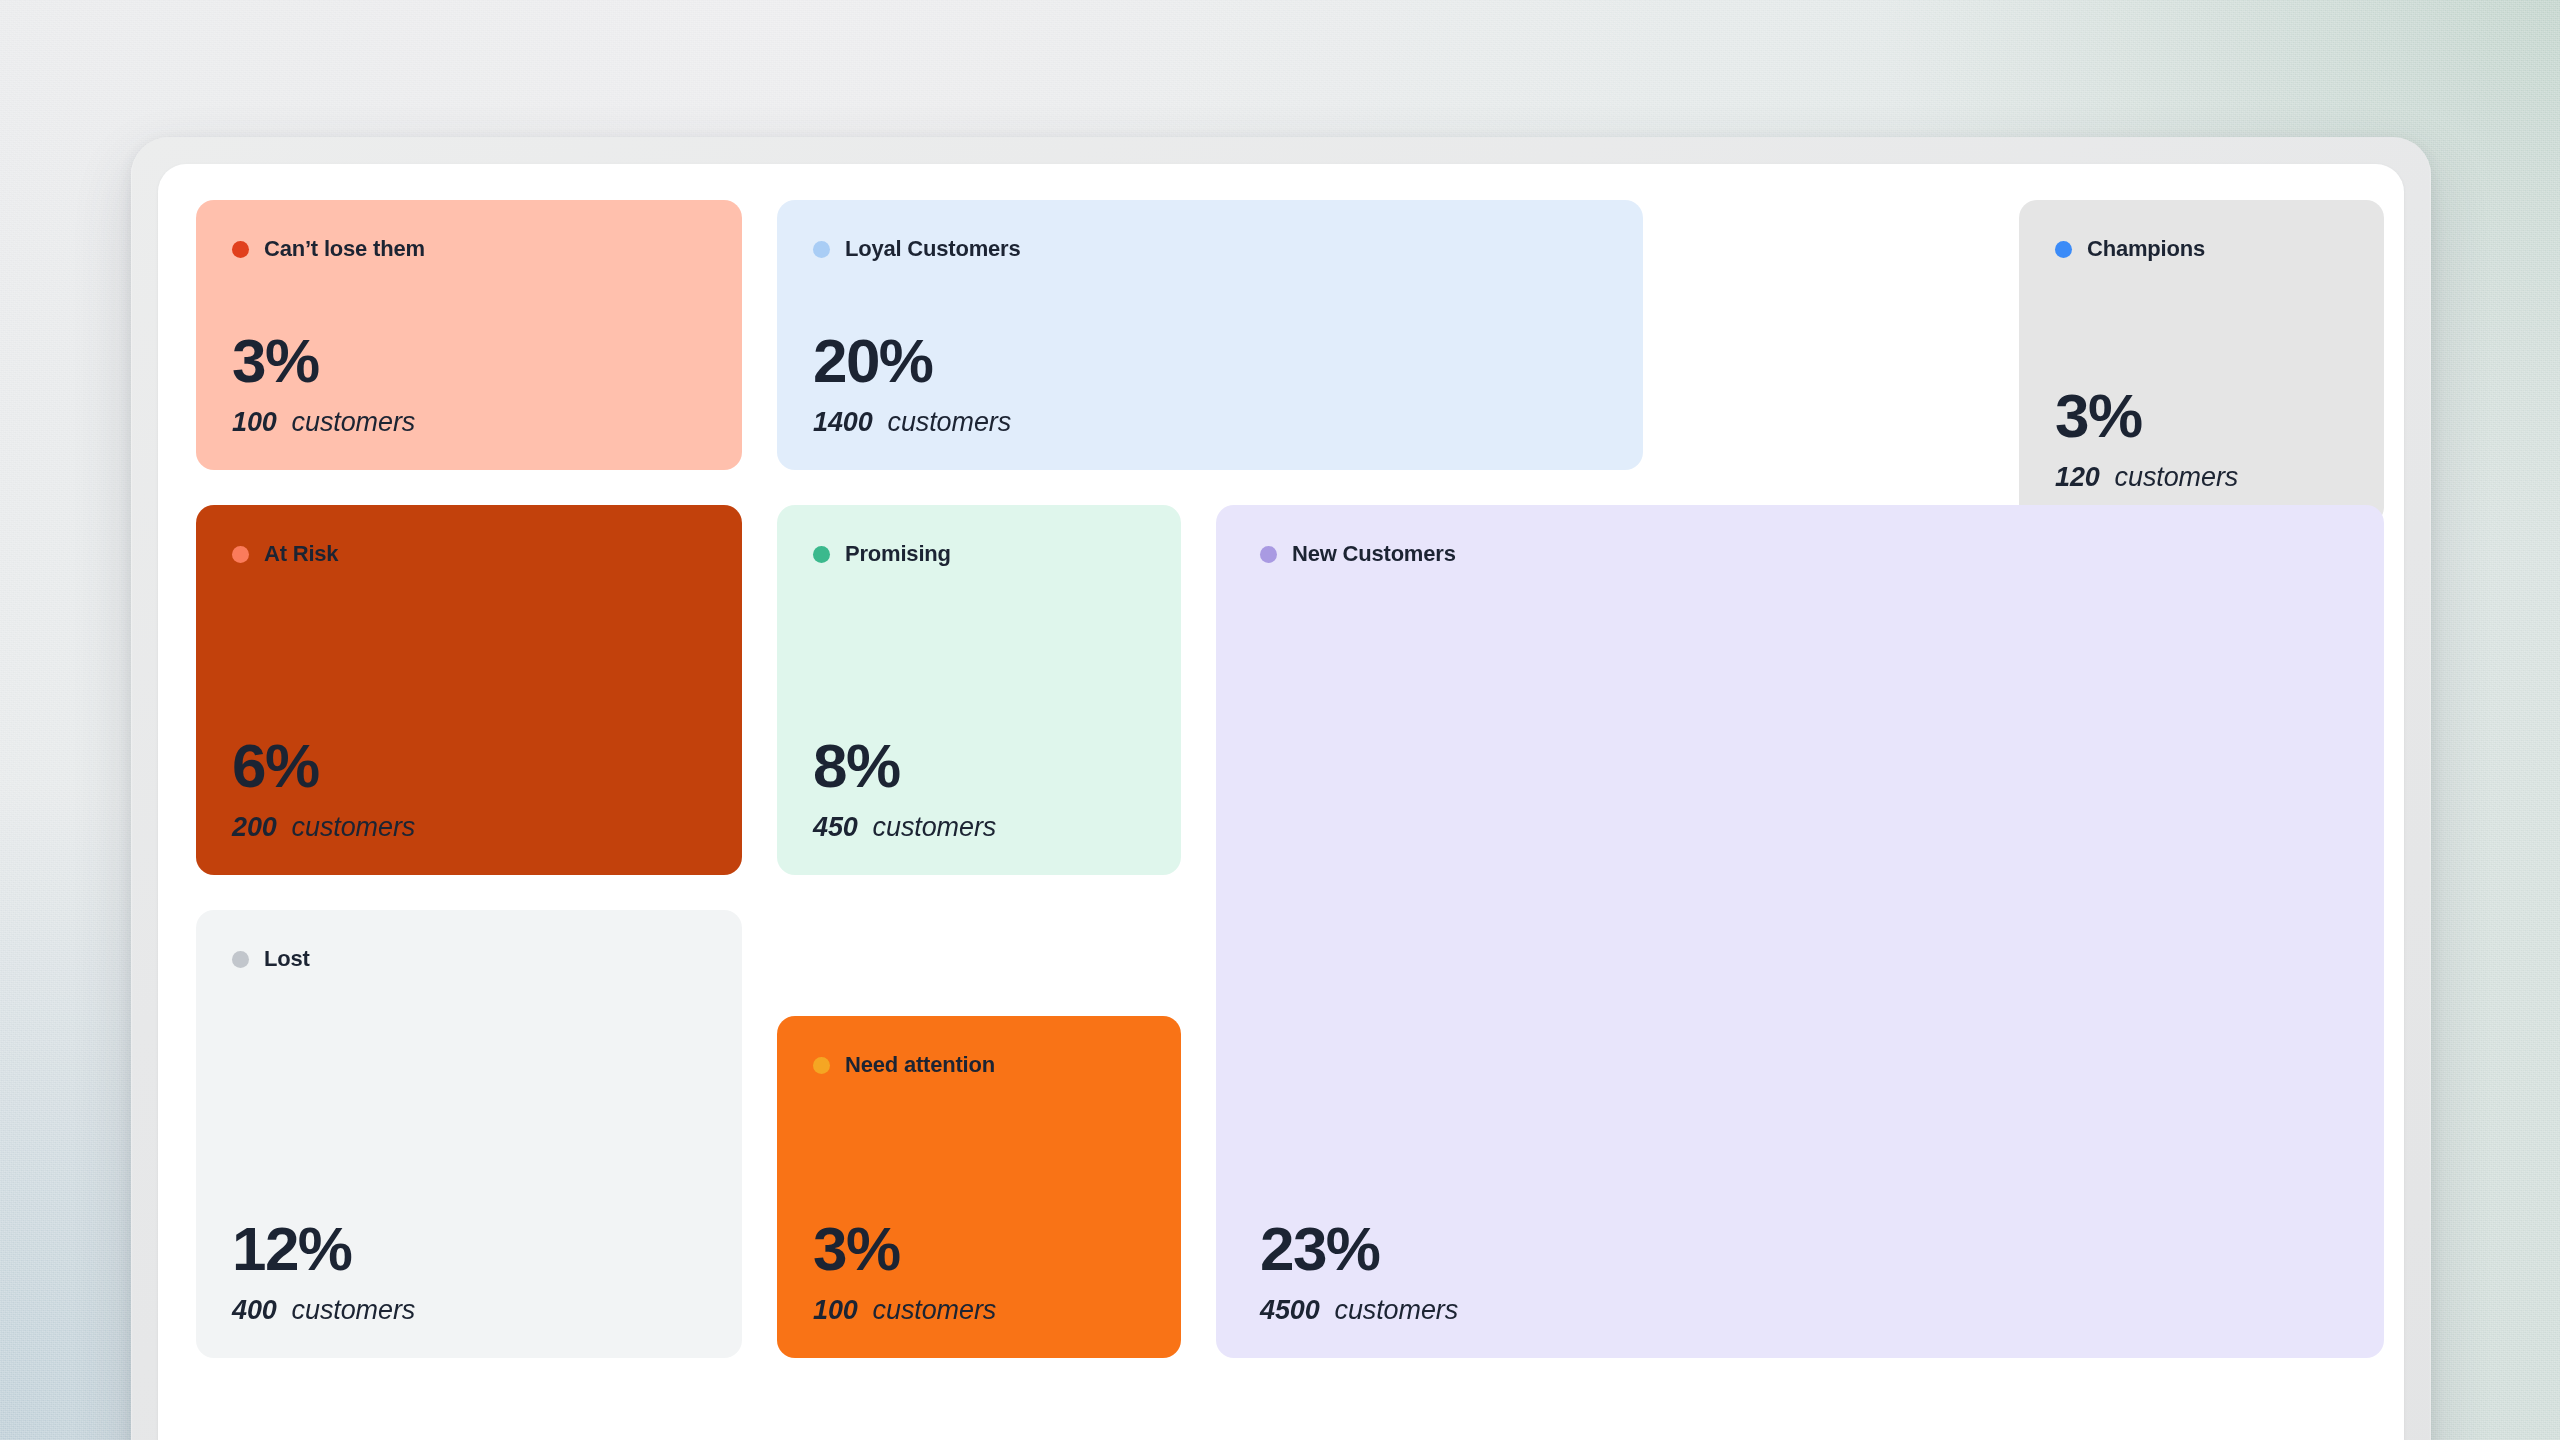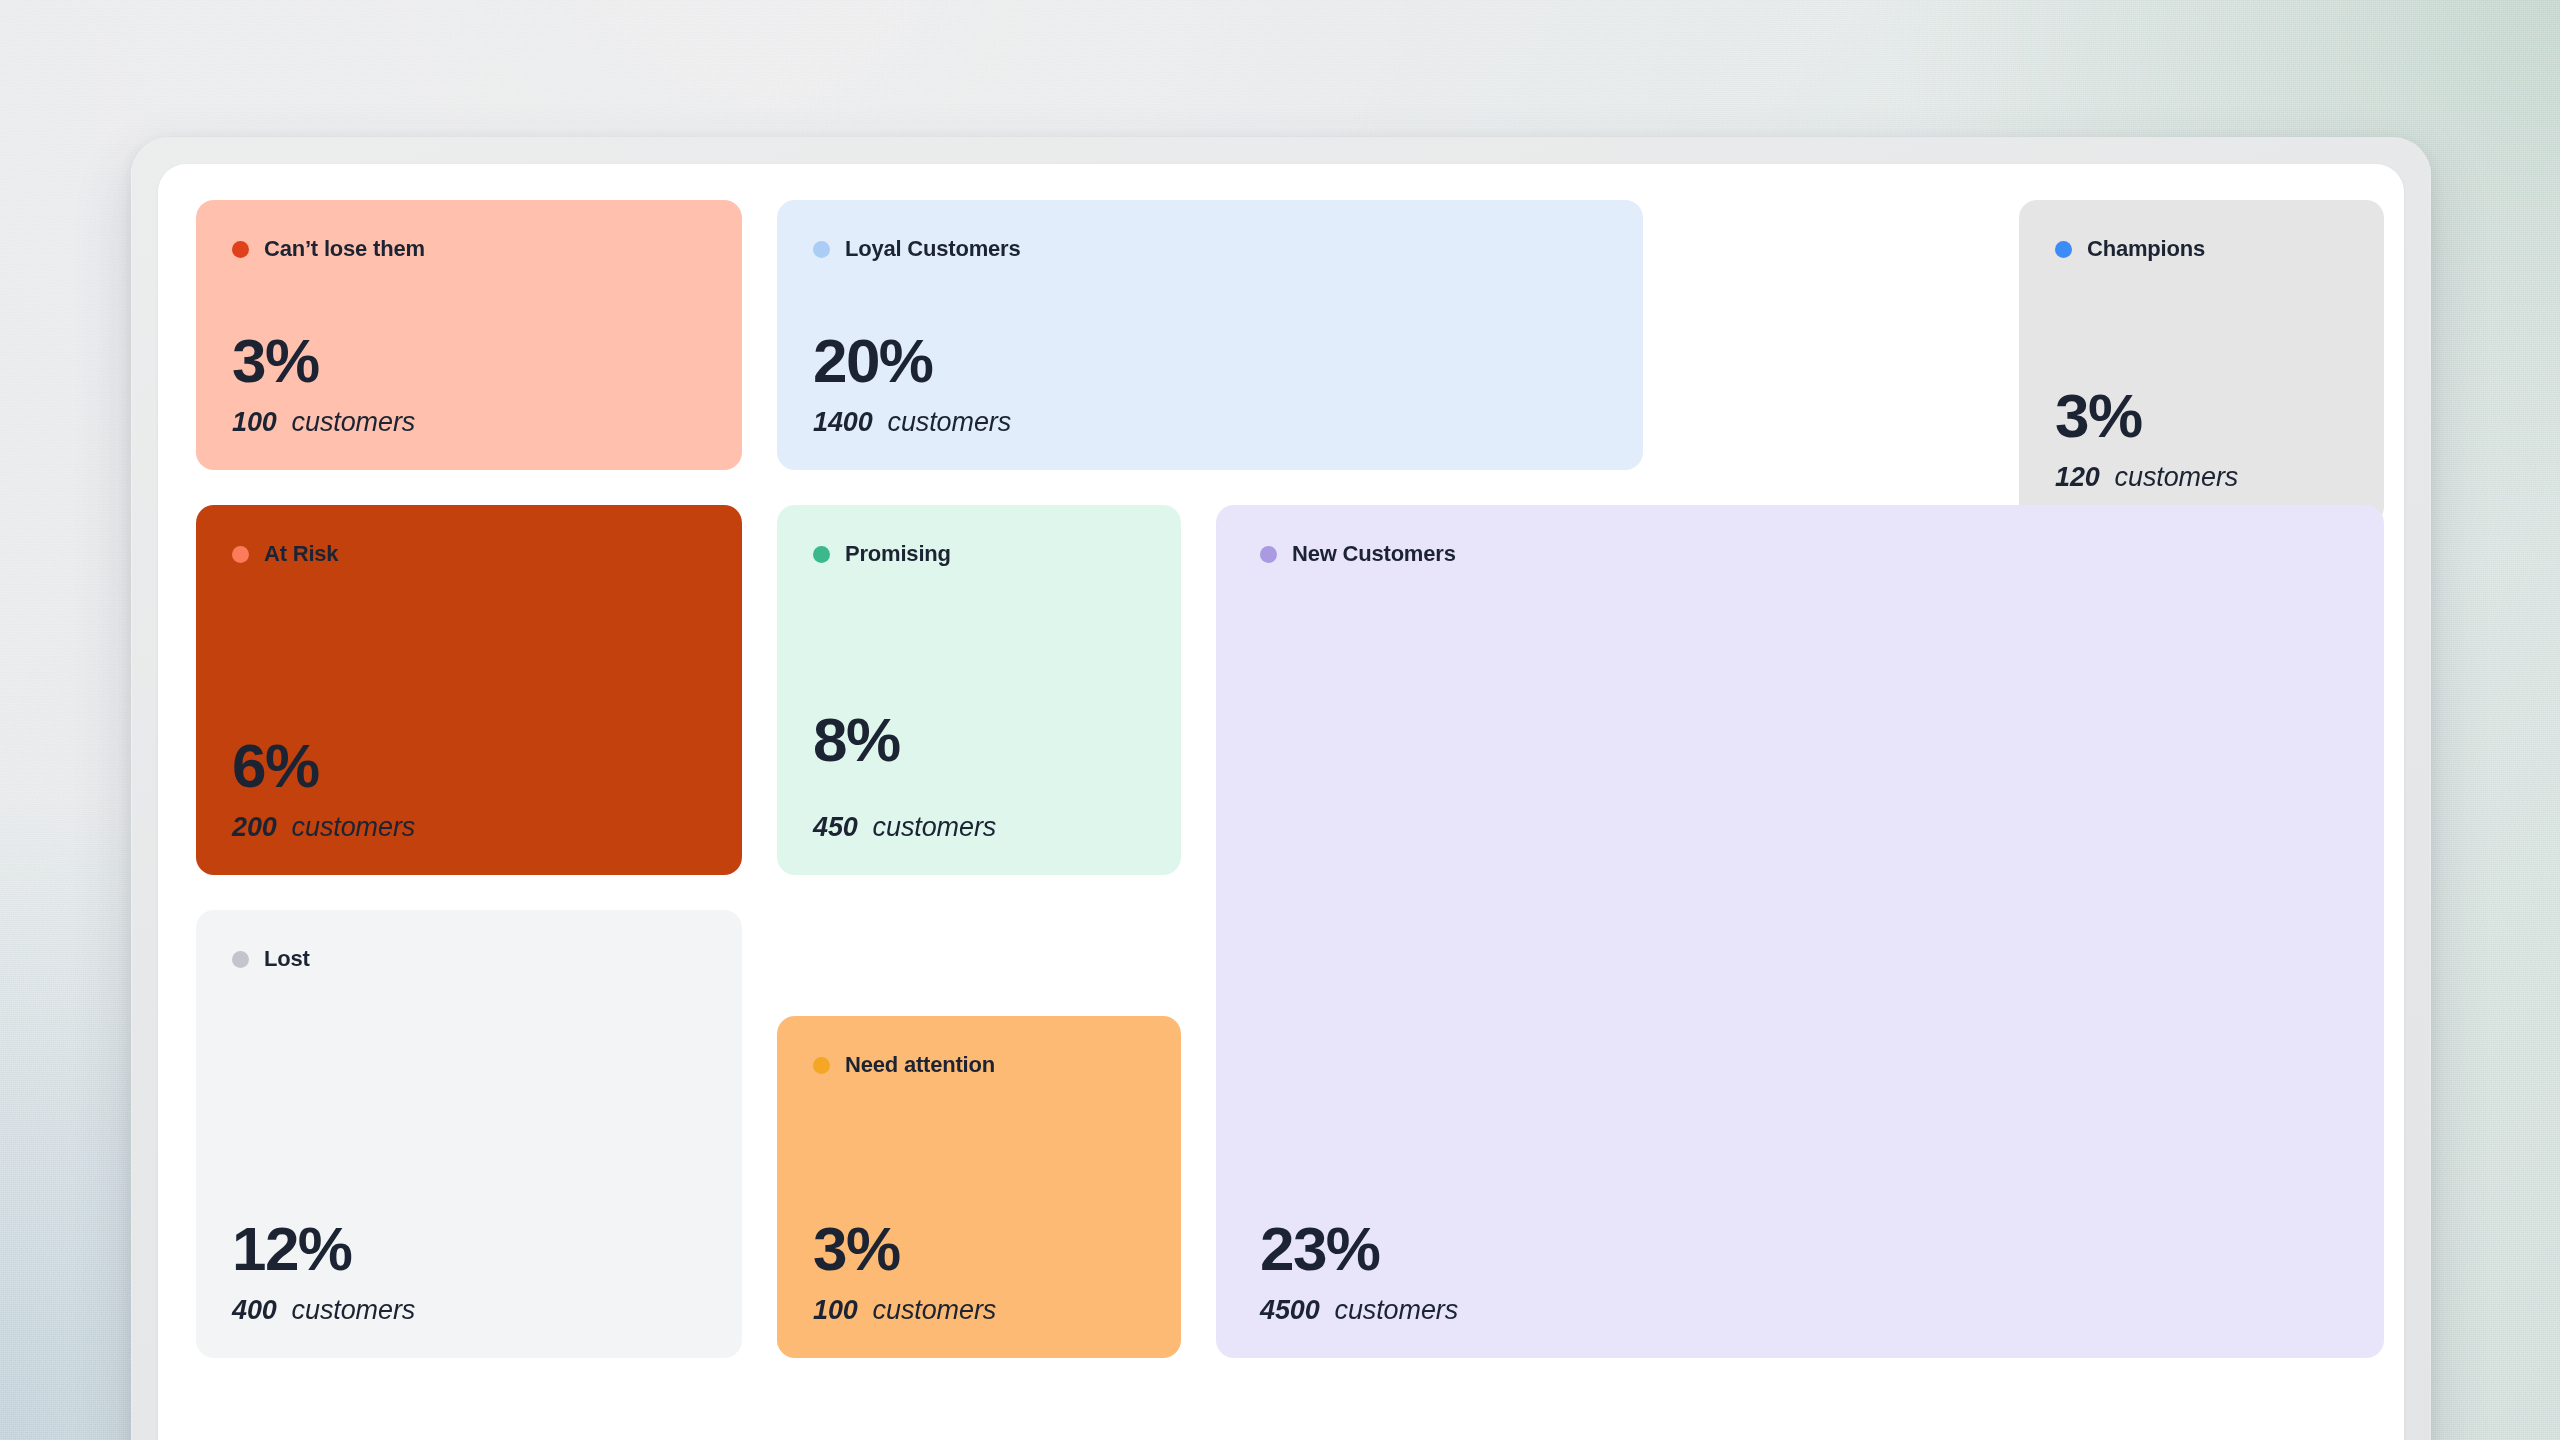--- a/index.html
+++ b/index.html
@@ -215,34 +215,34 @@
           <span class="card-title">Champions</span>
         </div>
         <div class="card-spacer"></div>
         <div class="card-percent">3%</div>
         <div class="card-footer">
           <span class="card-count">120&nbsp;</span>
           <span class="card-count-label">customers</span>
         </div>
       </div>
 
-      <div class="segment-card" id="card-promising" style="background: rgb(223, 246, 236); gap: 26px;">
+      <div class="segment-card" id="card-promising" style="background: rgb(223, 246, 236);">
         <div class="card-header">
           <span class="status-dot" style="background: rgb(59, 185, 141);"></span>
           <span class="card-title">Promising</span>
         </div>
         <div class="card-spacer"></div>
         <div class="card-percent">8%</div>
         <div class="card-footer">
           <span class="card-count">450&nbsp;</span>
           <span class="card-count-label">customers</span>
         </div>
       </div>
 
-      <div class="segment-card" id="card-need-attention" style="background: #fdba74; margin-top: 41px;">
+      <div class="segment-card" id="card-need-attention" style="background: #f97316; margin-top: 41px;">
         <div class="card-header">
           <span class="status-dot" style="background: rgb(245, 166, 35);"></span>
           <span class="card-title">Need attention</span>
         </div>
         <div class="card-spacer"></div>
         <div class="card-percent">3%</div>
         <div class="card-footer">
           <span class="card-count">100&nbsp;</span>
           <span class="card-count-label">customers</span>
         </div>

